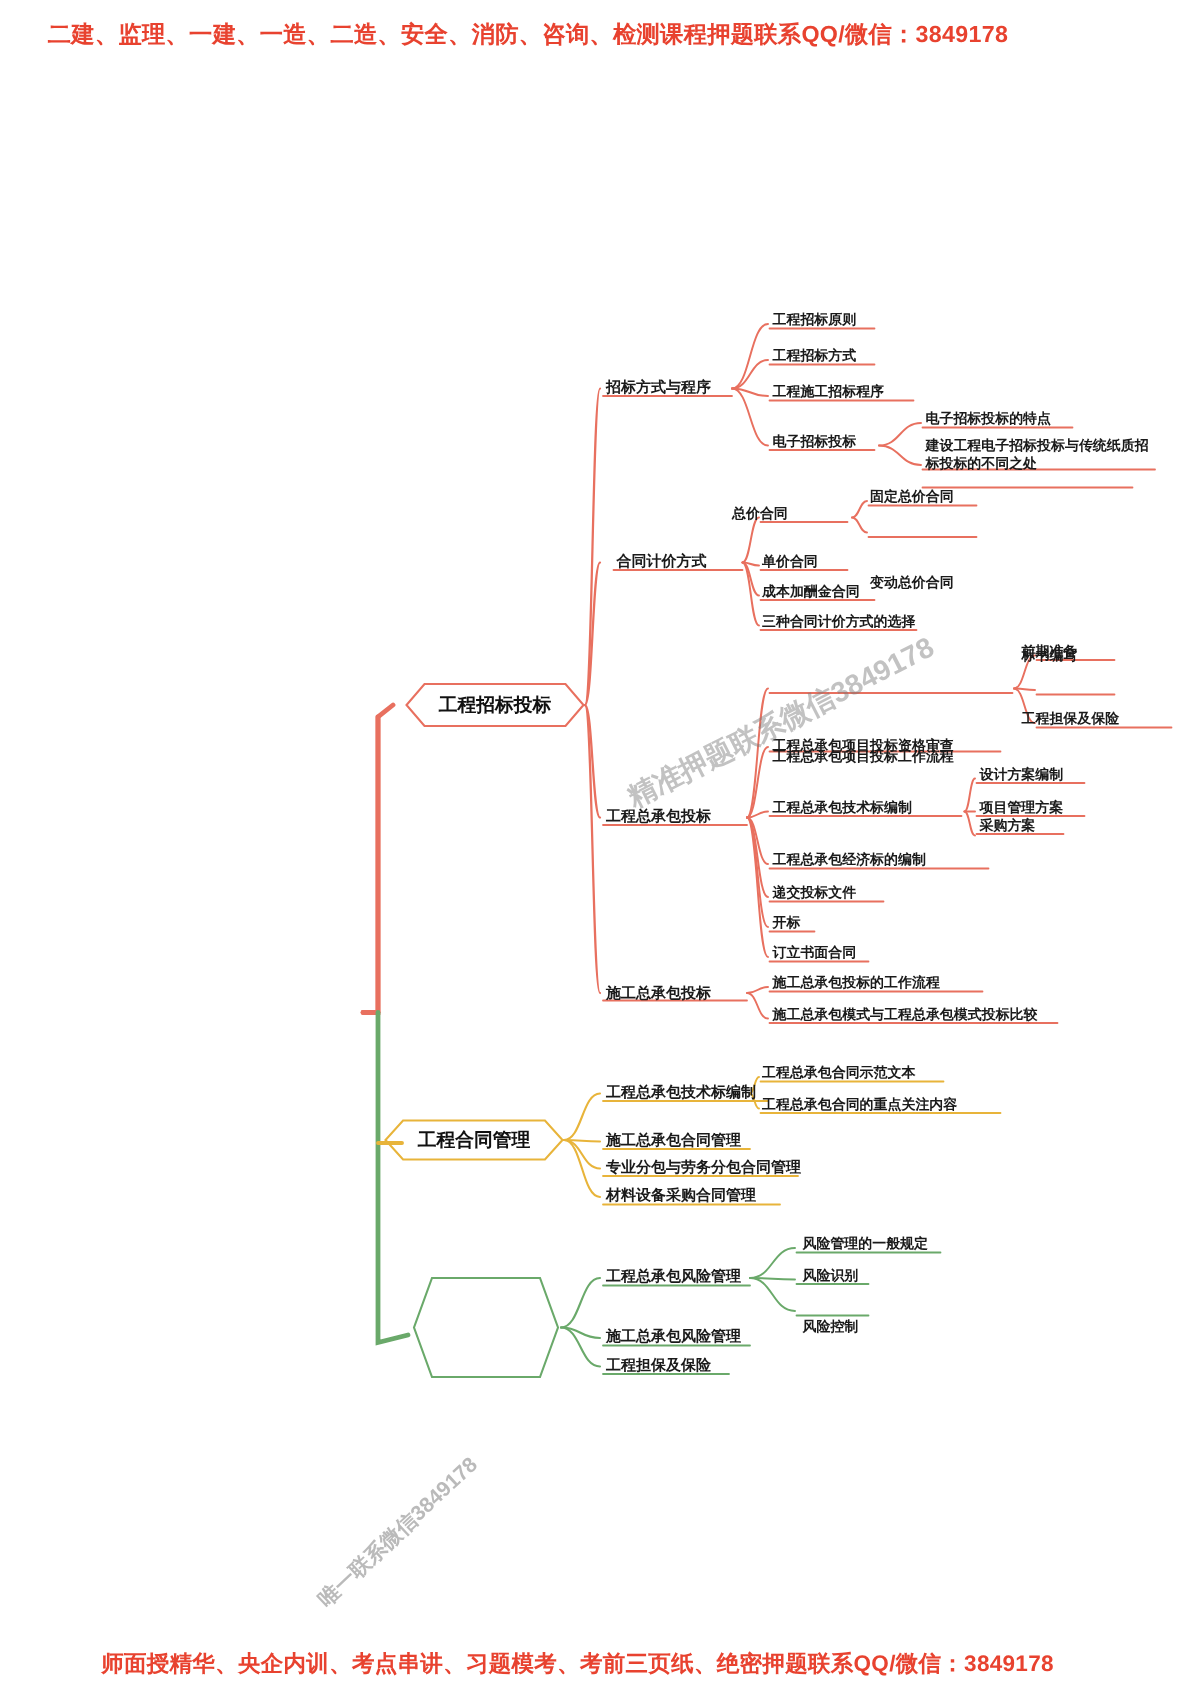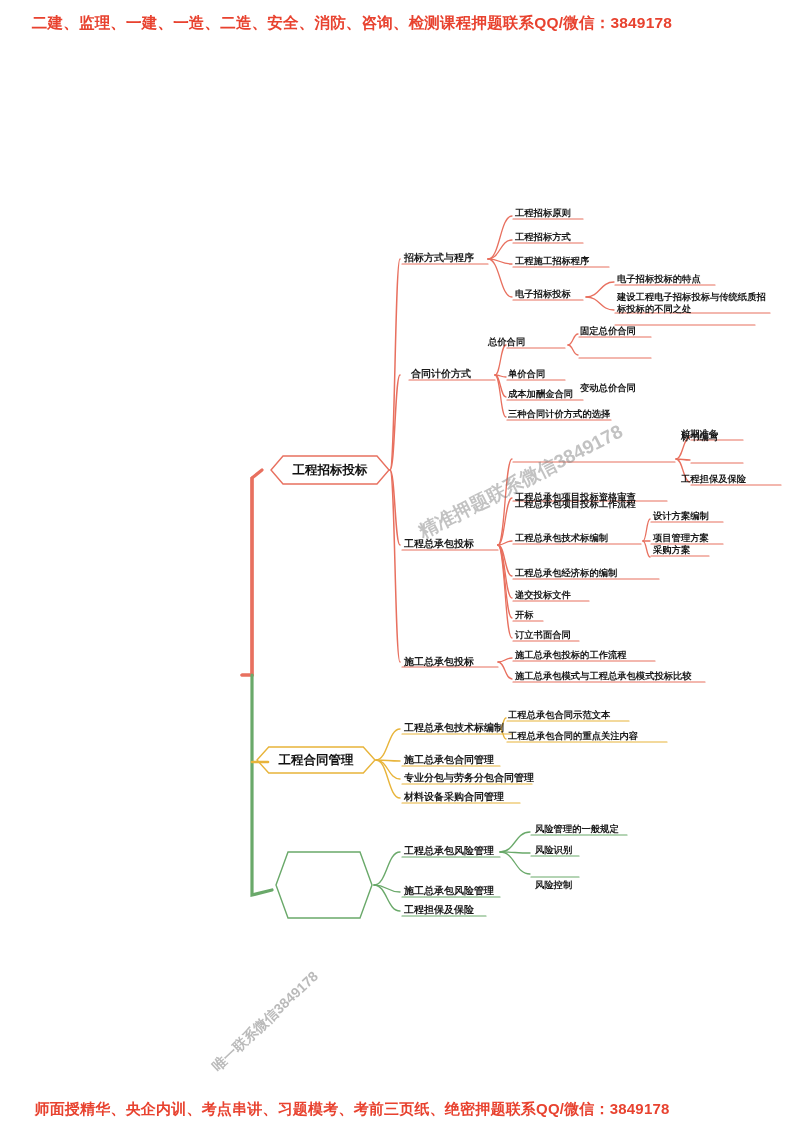--- a/index.html
+++ b/index.html
@@ -16,21 +16,21 @@
   .banner{
     position:absolute;left:0;width:704px;
     text-align:center;
     color:#e8422f;
     font-weight:bold;
     font-size:15.5px;
     letter-spacing:0.2px;
     white-space:nowrap;
   }
   .banner-top{top:13px;}
-  .banner-bottom{top:1100px;font-size:15px;}
+  .banner-bottom{top:1100px;font-size:15px;padding-left:33px;}
 
   svg#map{position:absolute;left:0;top:0;width:800px;height:1132px;}
 
   
   .node{position:absolute;white-space:nowrap;color:#1a1a1a;}
 
   .root{
     left:46px;top:646px;width:196px;height:58px;
     background:#5f7397;
     border-radius:29px;

